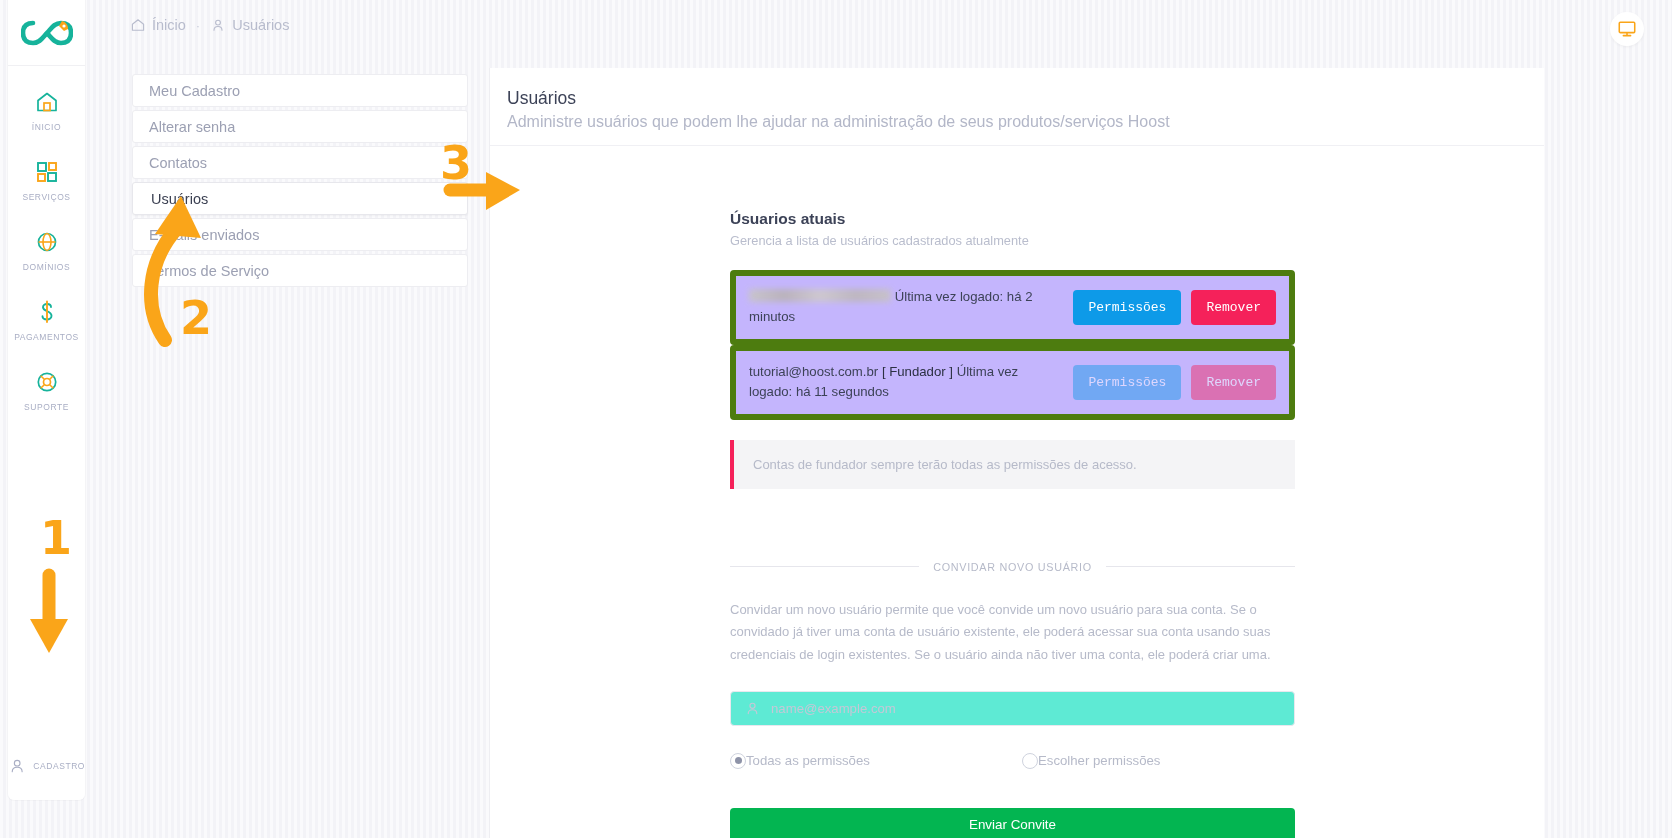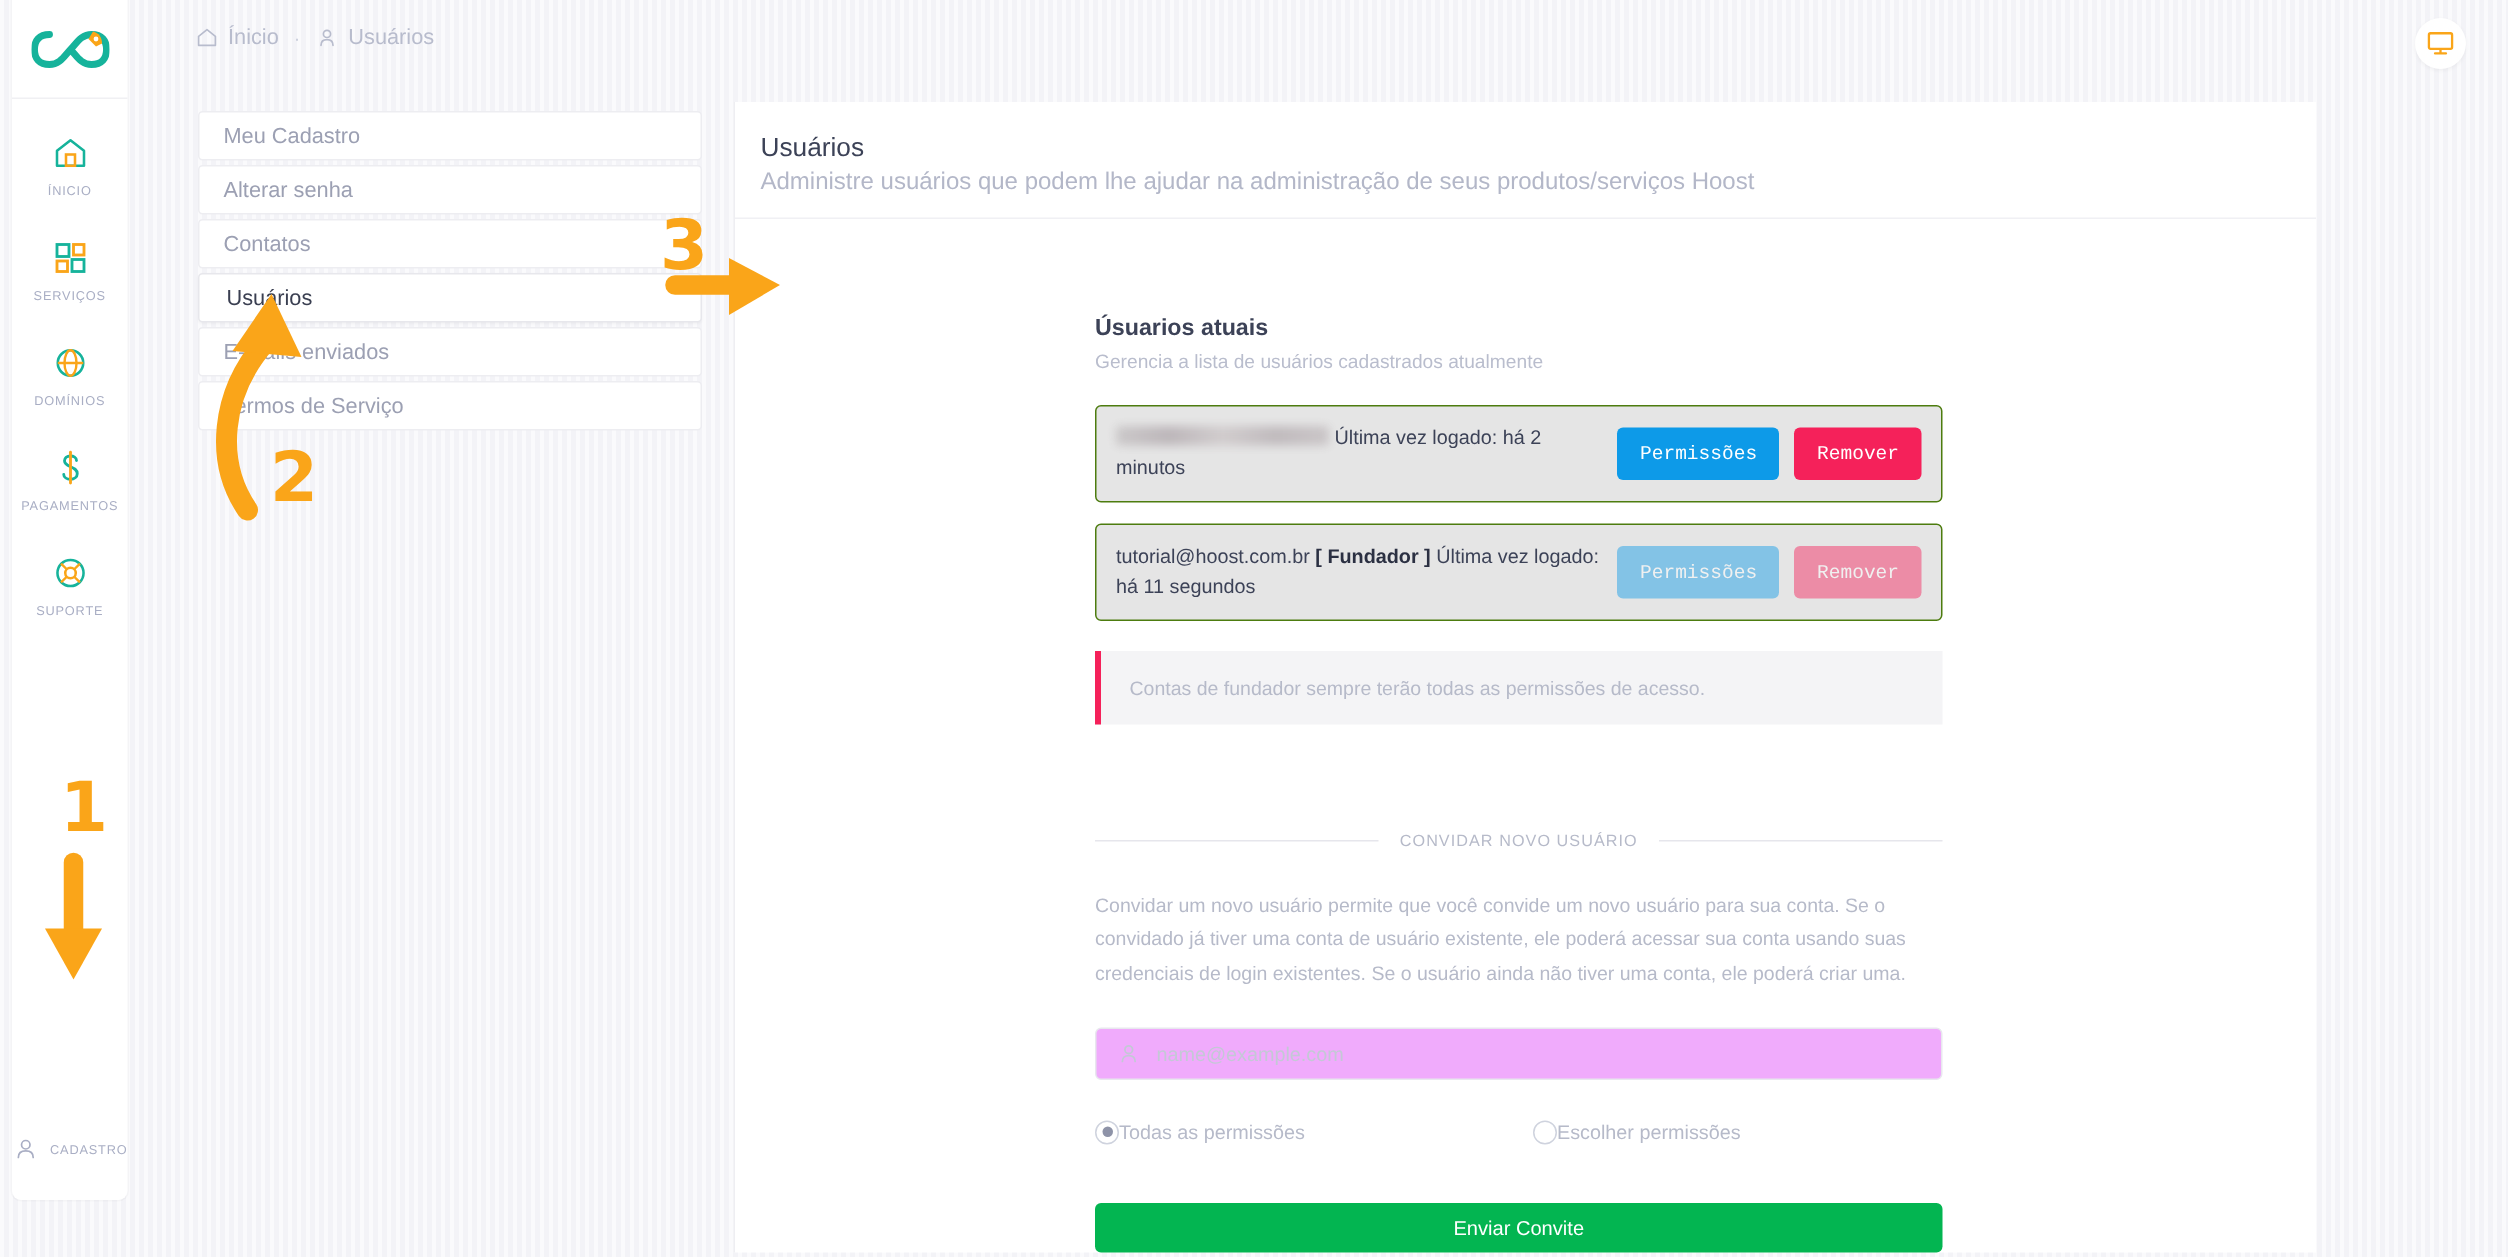--- a/index.html
+++ b/index.html
@@ -109,42 +109,41 @@
 
   .content { padding: 64px 0 0 0; }
   .inner { width: 565px; margin-left: 240px; }
 
   .sec-title { font-size: 15.5px; color: #3c4257; font-weight: 700; }
   .sec-sub { font-size: 12.8px; color: #b9bdcd; margin-top: 5px; }
 
   
   .user-list { margin-top: 22px; }
   .user-row {
-    background: #e5e5e5;
-    border: 1px solid #4d7c0f;
+    background: #c4b5fd;
+    border: 6px solid #4d7c0f;
     border-radius: 4px;
     padding: 11px 13px;
     display: flex; align-items: center; gap: 10px;
-    margin-bottom: 14px;
   }
   .user-info {
     flex: 1; font-size: 13.2px; color: #3c4257; line-height: 1.55;
   }
   .user-email-blur {
     display: inline-block;
     color: transparent;
     background: linear-gradient(90deg,#c9c6c7,#b9b2b6,#cfcacb,#bdb7ba,#c8c3c5);
     border-radius: 2px;
     filter: blur(3.1px);
     opacity: 0.92;
     vertical-align: -2px;
     height: 13px;
   }
   .user-email { font-weight: 400; }
-  .tag-founder { font-weight: 700; color: #2b3042; }
+  .tag-founder { font-weight: 400; color: #2b3042; }
   .btn {
     border: none; border-radius: 4px;
     font-size: 13px; color: #fff;
     padding: 10px 15px; cursor: pointer;
     font-family: Liberation Mono, monospace;
     white-space: nowrap;
   }
   .btn-perm { background: #0d9ae8; }
   .btn-rem  { background: #f5215a; }
   .btn.disabled { opacity: 0.45; cursor: default; }
@@ -171,21 +170,21 @@
     font-size: 13px; color: #b6bac9; line-height: 1.72;
   }
 
   .field {
     margin-top: 25px;
     height: 35px;
     border: 1px solid #e8e8ee;
     border-radius: 4px;
     display: flex; align-items: center; gap: 10px;
     padding: 0 13px;
-    background: #f0abfc;
+    background: #5eead4;
     justify-content: flex-end;
   }
   .field input {
     flex: 1; border: none; outline: none;
     font-size: 13.2px; color: #3c4257;
     font-family: "Liberation Sans", sans-serif;
     background: transparent;
   }
   .field input::placeholder { color: #c4c8d6; }
 

